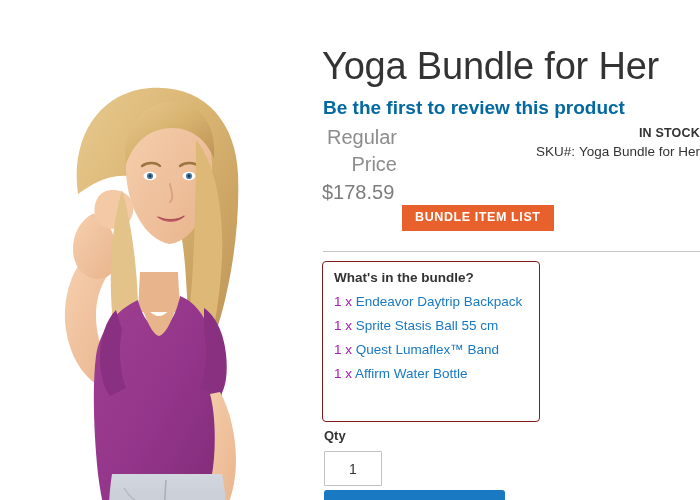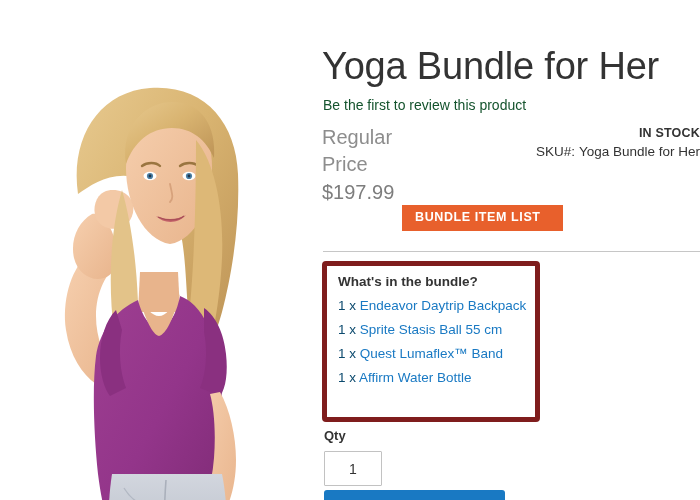--- a/index.html
+++ b/index.html
@@ -18,32 +18,32 @@
   
   #info { position: absolute; left: 322px; top: 0; width: 378px; height: 500px; }
 
   #title {
     position: absolute; left: 0; top: 0; width: 378px;
     font-size: 38px; font-weight: 300; color: #333333;
     letter-spacing: -0.2px; line-height: 44px; white-space: nowrap;
   }
   #review-link {
     position: absolute; left: 1px; top: 53px;
-    font-size: 14px; color: #14532d; text-decoration: none; cursor: pointer;
+    font-size: 19px; color: #0369a1; text-decoration: none; cursor: pointer; font-weight: bold;
   }
 
   
   #price-box { position: absolute; left: 0px; top: 78px; width: 130px; }
   #final-price {
     font-size: 34px; font-weight: bold; color: #333333;
     letter-spacing: -0.5px; line-height: 38px; display: block;
   }
   #regular-label {
     display: block; font-size: 20px; font-weight: 300; color: #8d8d8d;
-    line-height: 27px; width: 75px; margin-top: 2px;
+    line-height: 27px; width: 75px; margin-top: 2px; text-align: right;
   }
   #old-price {
     display: block; font-size: 20px; font-weight: 300; color: #7d7d7d;
     line-height: 27px; margin-top: 1px;
   }
 
   
   #stock-box { position: absolute; right: 0px; top: 82px; text-align: right; width: 250px; }
   #stock { font-size: 12.5px; font-weight: bold; color: #333333; letter-spacing: 0.2px; display: block; }
   #sku-row { margin-top: 4px; font-size: 13.5px; color: #333333; white-space: nowrap; }
@@ -51,38 +51,38 @@
   #sku-value { color: #333333; margin-left: 4px; }
 
   #divider {
     position: absolute; left: 1px; top: 207px; width: 377px; height: 1px;
     background: #c6c6c6;
   }
 
   
   #bundle-box {
     position: absolute; left: 0px; top: 217px; width: 218px; min-height: 161px;
-    border: 5px solid #7f1d1d; border-radius: 4px; background: #ffffff;
+    border: 1px solid #7f1d1d; border-radius: 4px; background: #ffffff;
     padding: 6px 10px 8px 10px;
   }
   #bundle-heading {
     font-size: 13.5px; font-weight: bold; color: #333333;
     margin: 0 0 3px 1px; line-height: 19px;
   }
   .bundle-item {
     font-size: 13.5px; color: #333333; line-height: 24px; white-space: nowrap; margin-left: 1px;
   }
-  .bundle-qty { color: #0c4a6e; }
+  .bundle-qty { color: #a21caf; }
   .bundle-name { color: #1979c3; cursor: pointer; }
 
   #bundle-badge {
     position: absolute; left: 80px; top: 161px;
     background: #e8602c; color: #ffffff;
     font-size: 12.5px; font-weight: bold; letter-spacing: 0.6px;
-    padding: 6px 22px 7px 13px; white-space: nowrap; line-height: 13px;
+    padding: 6px 13px 7px 13px; white-space: nowrap; line-height: 13px;
   }
 
   
   #qty-label {
     position: absolute; left: 2px; top: 384px;
     font-size: 13px; font-weight: bold; color: #333333;
   }
   #qty-input {
     position: absolute; left: 2px; top: 407px; width: 58px; height: 35px;
     border: 1px solid #c2c2c2; background: #ffffff; border-radius: 1px;
@@ -194,21 +194,21 @@
   </div>
 
   <div id="info">
 
     <h1 id="title">Yoga Bundle for Her</h1>
 
     <a id="review-link">Be the first to review this product</a>
 
     <div id="price-box">
       <span id="regular-label">Regular Price</span>
-      <span id="old-price">$197.99</span>
+      <span id="old-price">$178.59</span>
     </div>
 
     <div id="stock-box">
       <span id="stock">IN STOCK</span>
       <div id="sku-row">
         <span id="sku-label">SKU#:</span><span id="sku-value">Yoga Bundle for Her</span>
       </div>
     </div>
 
     <div id="divider"></div>

